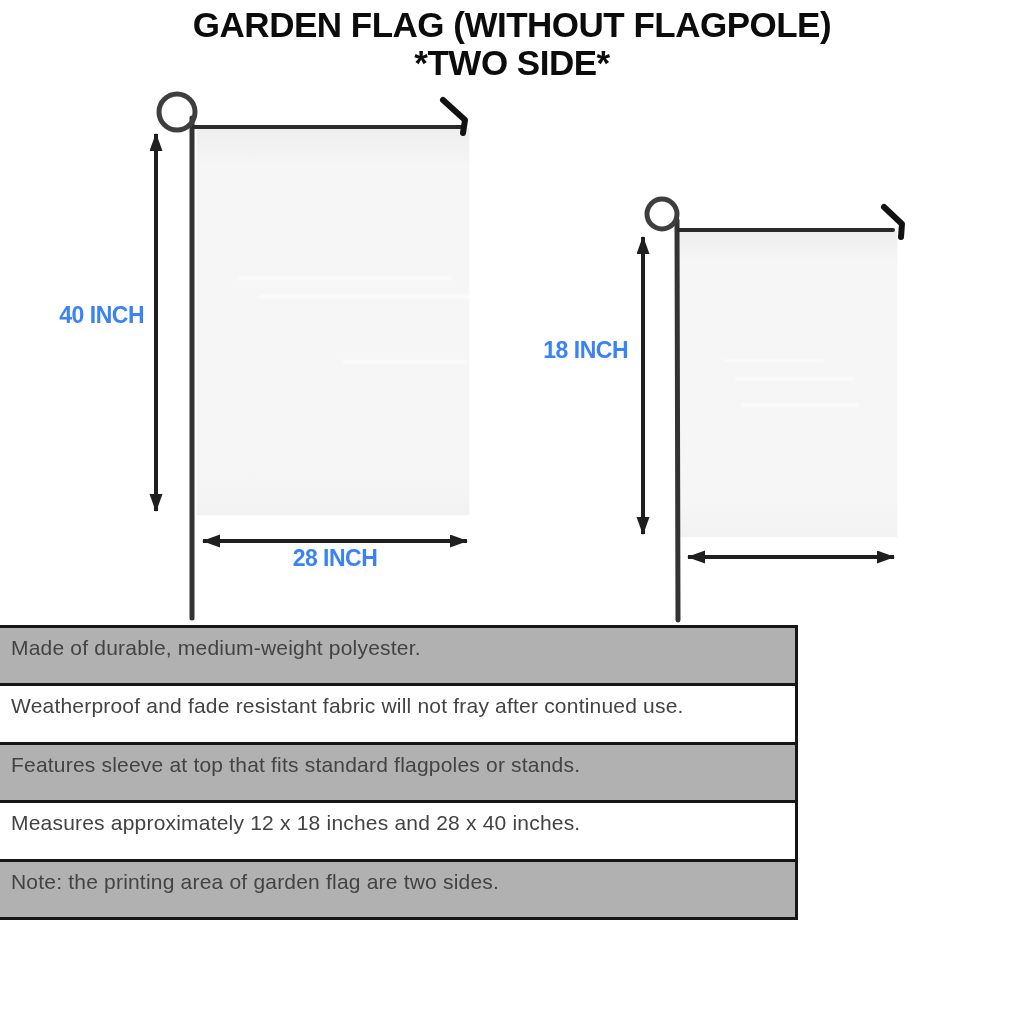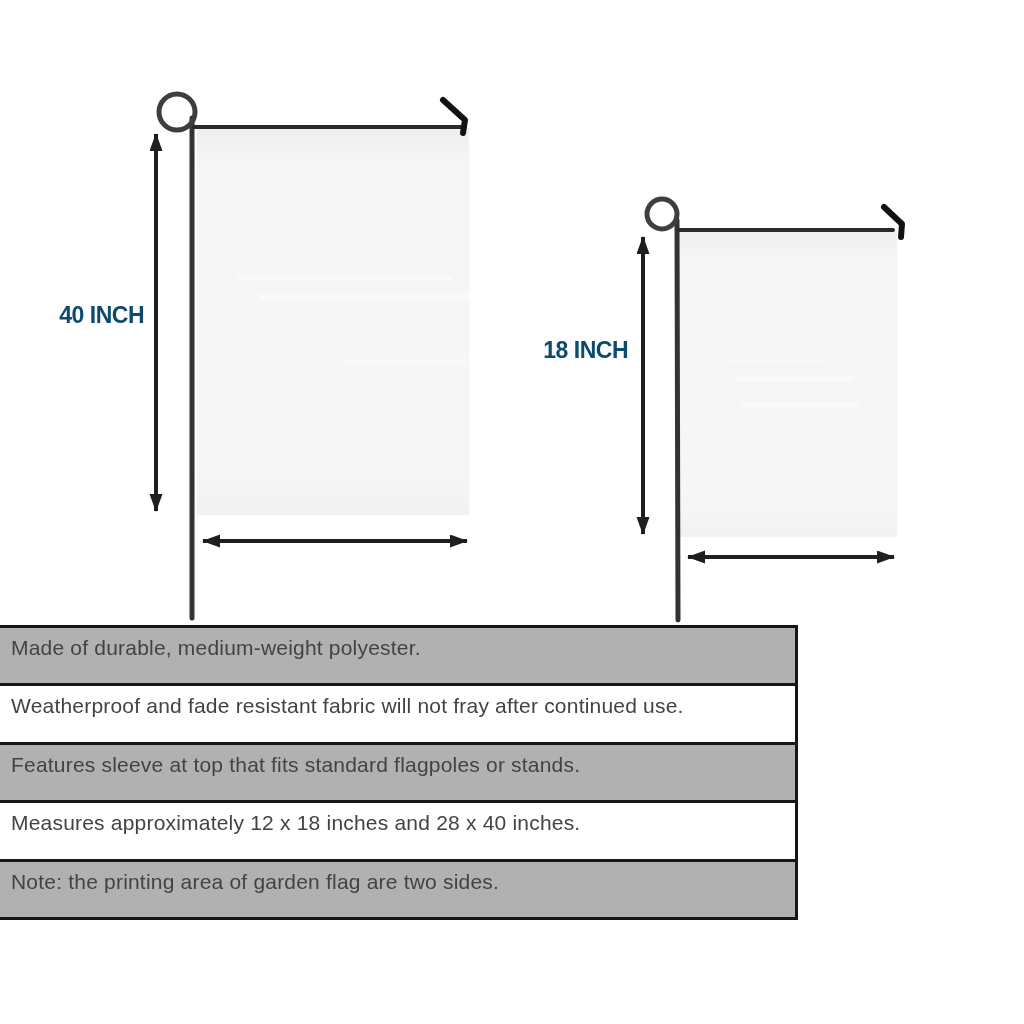--- a/index.html
+++ b/index.html
@@ -16,21 +16,21 @@
     background:linear-gradient(180deg,#eeeeee 0%,#f6f6f6 10%,#f6f6f6 88%,#f2f2f2 100%);
     box-shadow:0 0 2px rgba(0,0,0,0.05);
   }
   .flag-large{left:197px;top:128px;width:272px;height:387px;}
   .flag-small{left:679px;top:231px;width:218px;height:306px;}
   .streak{position:absolute;background:#ffffff;opacity:.55;filter:blur(1px);border-radius:2px;}
   
   .overlay{position:absolute;left:0;top:0;width:1024px;height:1024px;pointer-events:none;}
   
   .dim-label{
-    position:absolute;font-size:23px;font-weight:bold;color:#0c4a6e;
+    position:absolute;font-size:23px;font-weight:bold;color:#3b82f6;
     letter-spacing:-0.5px;white-space:nowrap;
   }
   .dim-right{text-align:right;}
   .dim-center{text-align:center;}
   
   .spec-table{
     position:absolute;left:-8px;top:625px;width:806px;height:295px;
     border:3px solid #161616;box-sizing:border-box;
     display:flex;flex-direction:column;background:#fff;
   }
@@ -40,20 +40,24 @@
   }
   .spec-row + .spec-row{border-top:3px solid #161616;}
   .spec-row:nth-child(odd){background:#b1b1b1;}
   .spec-row:nth-child(even){background:#ffffff;}
 </style>
 </head>
 <body>
 
 <div class="canvas">
 
+  <div class="title-wrap">
+    <div class="title-line">GARDEN FLAG (WITHOUT FLAGPOLE)</div>
+    <div class="title-line">*TWO SIDE*</div>
+  </div>
 
   <div class="flag flag-large">
     <div class="streak" style="left:40px;top:148px;width:215px;height:4px;"></div>
     <div class="streak" style="left:62px;top:166px;width:235px;height:5px;"></div>
     <div class="streak" style="left:145px;top:232px;width:125px;height:4px;"></div>
   </div>
 
   <div class="flag flag-small">
     <div class="streak" style="left:45px;top:128px;width:100px;height:3px;"></div>
     <div class="streak" style="left:55px;top:146px;width:120px;height:4px;"></div>
@@ -83,20 +87,21 @@
 
     <g stroke="#1f1f1f" stroke-width="4" fill="none">
       <line x1="156" y1="134" x2="156" y2="511" marker-start="url(#ah)" marker-end="url(#ah)"></line>
       <line x1="203" y1="541" x2="467" y2="541" marker-start="url(#ah)" marker-end="url(#ah)"></line>
       <line x1="643" y1="237" x2="643" y2="534" marker-start="url(#ah)" marker-end="url(#ah)"></line>
       <line x1="688" y1="557" x2="894" y2="557" marker-start="url(#ah)" marker-end="url(#ah)"></line>
     </g>
   </svg>
 
   <div class="dim-label dim-right" style="left:28px;top:302px;width:116px;">40 INCH</div>
+  <div class="dim-label dim-center" style="left:235px;top:545px;width:200px;">28 INCH</div>
   <div class="dim-label dim-right" style="left:512px;top:337px;width:116px;">18 INCH</div>
 
   <div class="spec-table">
     <div class="spec-row">Made of durable, medium-weight polyester.</div>
     <div class="spec-row">Weatherproof and fade resistant fabric will not fray after continued use.</div>
     <div class="spec-row">Features sleeve at top that fits standard flagpoles or stands.</div>
     <div class="spec-row">Measures approximately 12 x 18 inches and 28 x 40 inches.</div>
     <div class="spec-row">Note: the printing area of garden flag are two sides.</div>
   </div>
 

